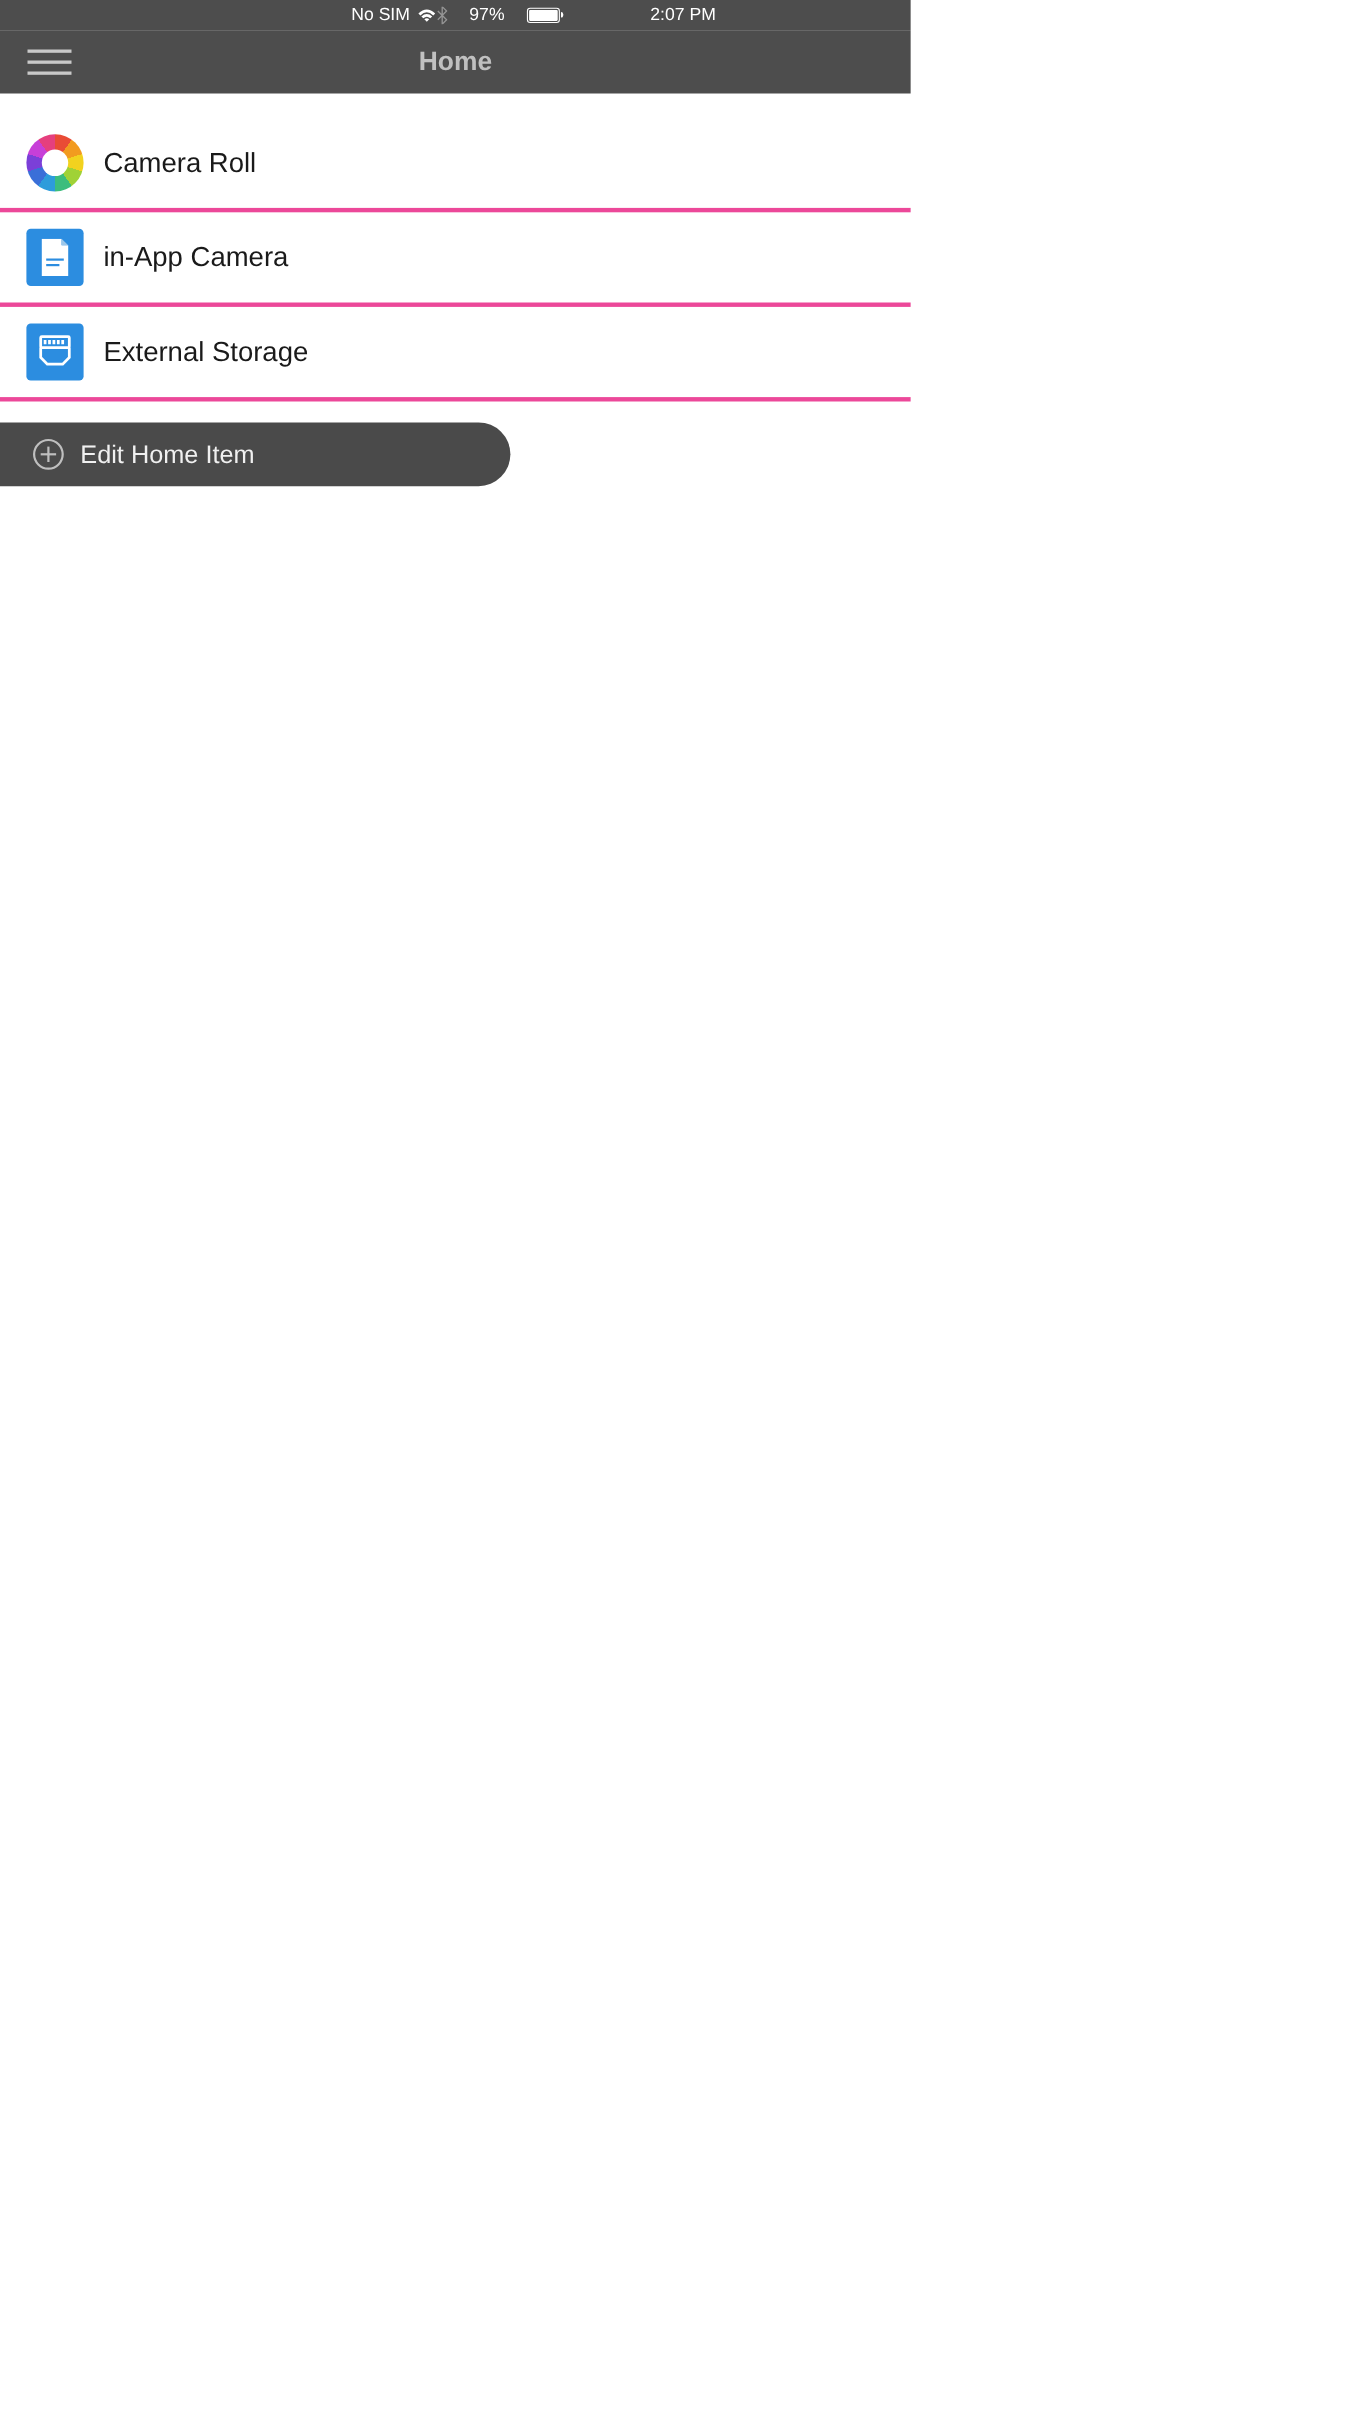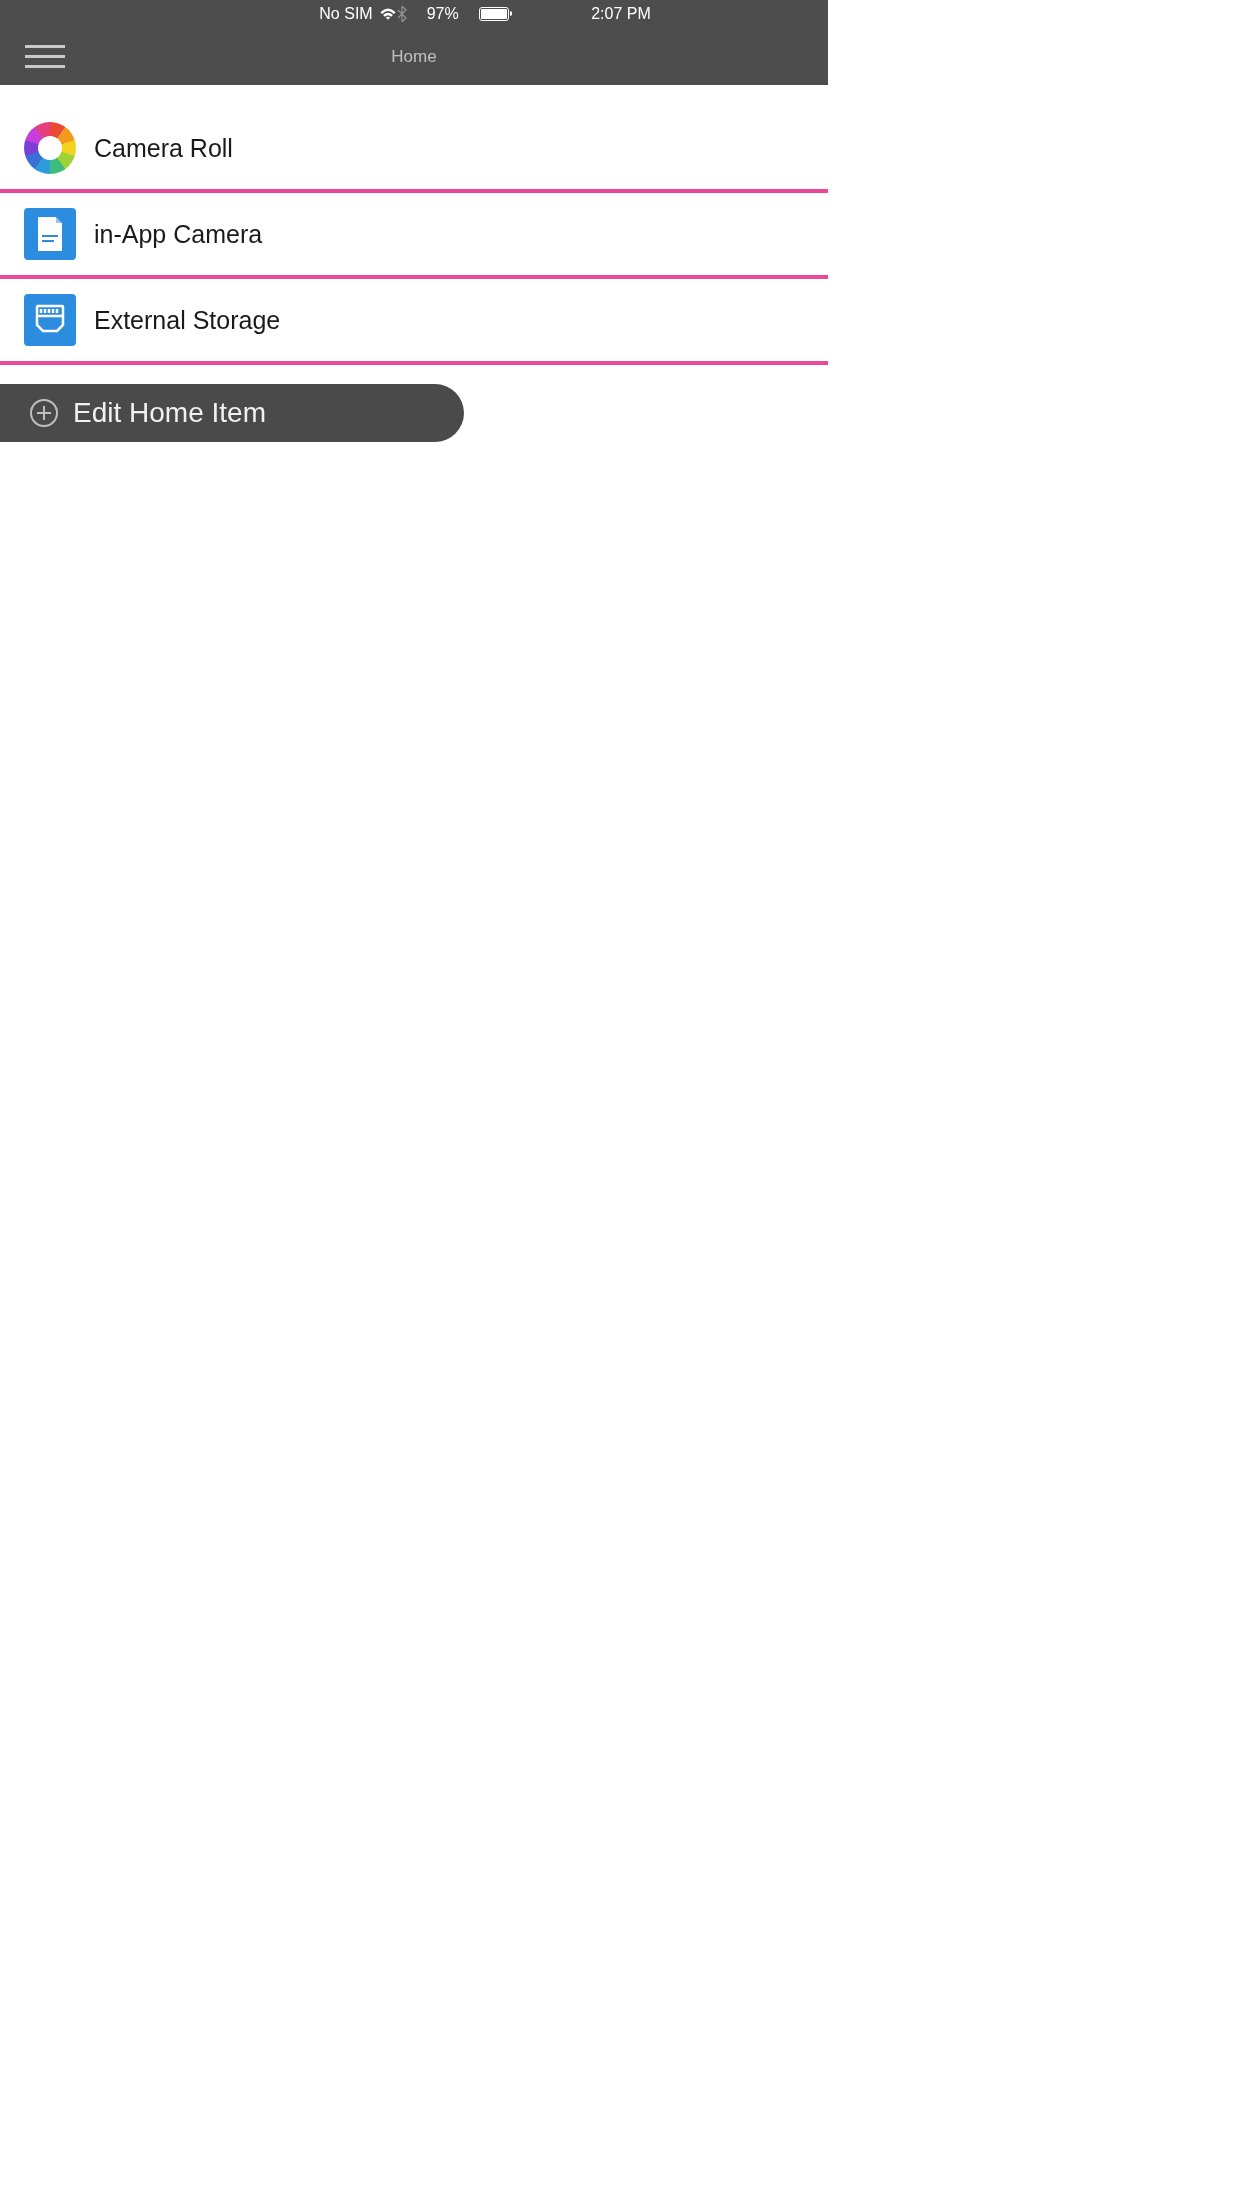--- a/index.html
+++ b/index.html
@@ -95,22 +95,22 @@
       width: 40px;
       height: 3px;
       background: #c9c9c9;
       display: block;
     }
     .nav-title {
       position: absolute;
       left: 50%;
       transform: translateX(-50%);
       color: #c0c0c0;
-      font-size: 17px;
-      font-weight: 400;
+      font-size: 24px;
+      font-weight: 700;
     }
     
     
     .list {
       background: #fff;
     }
     .list-item {
       display: flex;
       align-items: center;
       padding: 0 24px;
@@ -203,21 +203,21 @@
       background: #bfbfbf;
     }
     .plus-circle::after {
       content: '';
       position: absolute;
       width: 2px;
       height: 14px;
       background: #bfbfbf;
     }
     .edit-label {
-      font-size: 28px;
+      font-size: 23px;
       color: #f0f0f0;
     }
   </style>
 </head>
 <body>
 
 <div class="status-bar">
   <div class="status-left">
     <span>No SIM</span>
     <svg class="wifi-icon" viewBox="0 0 20 14" fill="#fff">

